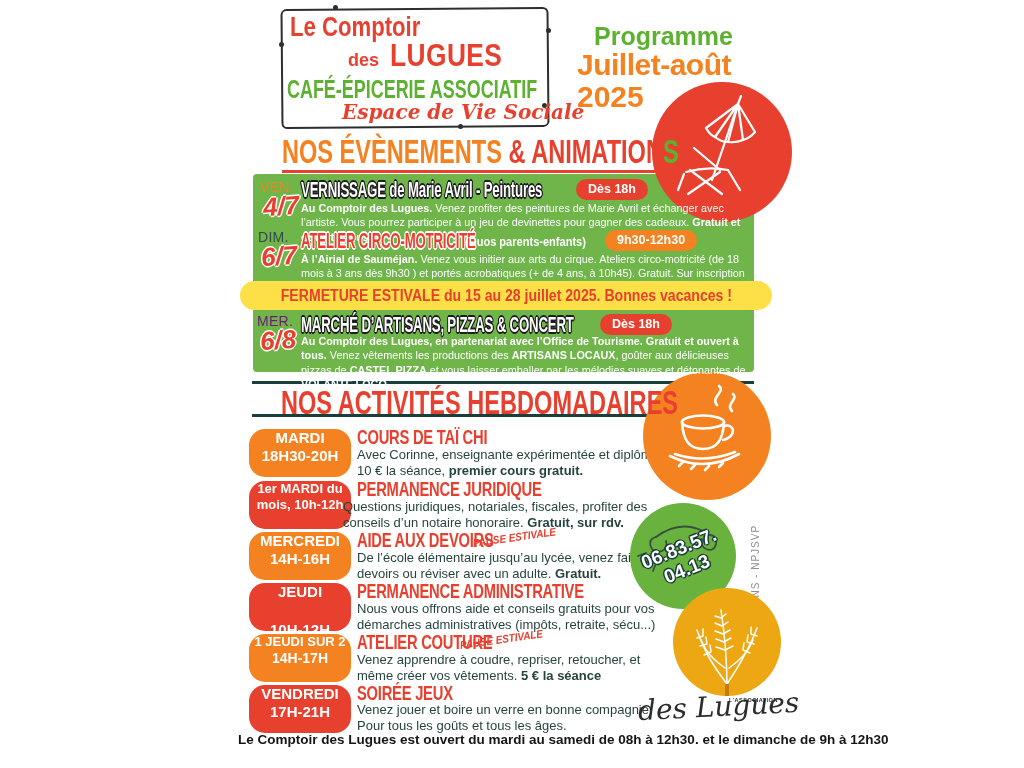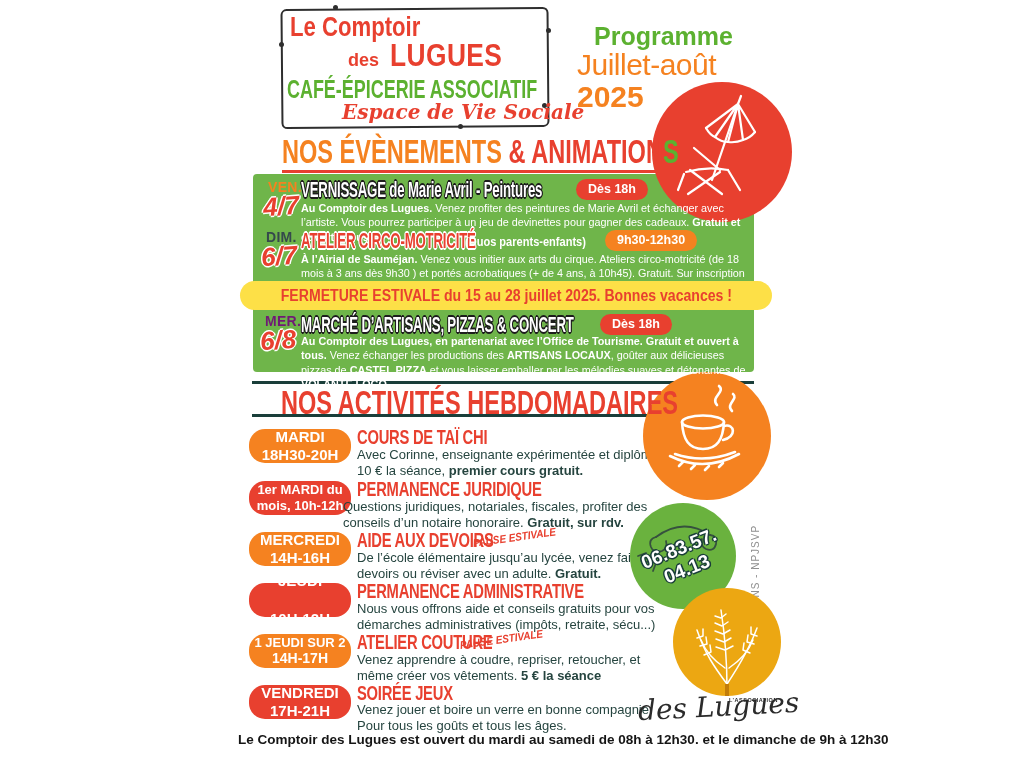--- a/index.html
+++ b/index.html
@@ -7,28 +7,28 @@
           font-family:"Liberation Sans",sans-serif;}
   .abs{position:absolute;}
   .ol-left{transform-origin:left top;}
   .outline-dark{color:#fff;text-shadow:1.5px 0 #1d1d1d,-1.5px 0 #1d1d1d,0 1.5px #1d1d1d,0 -1.5px #1d1d1d,1px 1px #1d1d1d,-1px -1px #1d1d1d,1px -1px #1d1d1d,-1px 1px #1d1d1d;}
   .outline-white{color:#e8402f;text-shadow:1.5px 0 #fff,-1.5px 0 #fff,0 1.5px #fff,0 -1.5px #fff,1px 1px #fff,-1px -1px #fff,1px -1px #fff,-1px 1px #fff;}
   .pill{border-radius:12px;color:#fff;font-weight:700;font-size:12.5px;padding:4px 12px;line-height:1;white-space:nowrap;}
   .pill-red{background:#e8402f;}
   .pill-orange{background:#f58220;}
   .dot{width:5px;height:5px;border-radius:50%;background:#2e2e2e;}
   .circle{border-radius:50%;}
-  .ev-day{font-size:14px;font-weight:700;letter-spacing:.3px;margin-left:8px;}
+  .ev-day{font-size:14px;font-weight:400;letter-spacing:.3px;}
   .ev-date{font-size:26px;font-weight:700;font-style:italic;color:#e8402f;
            text-shadow:1.5px 0 #fff,-1.5px 0 #fff,0 1.5px #fff,0 -1.5px #fff;transform:rotate(-4deg);}
   .ev-title{font-size:21px;font-weight:700;letter-spacing:-.3px;white-space:nowrap;transform:scale(.63,1.05);transform-origin:left top;}
   .ev-desc{font-size:10.8px;line-height:1.33;color:#fff;}
   .ev-desc b{font-weight:700;}
-  .act-badge{left:249px;width:102px;height:34px;border-radius:16px;color:#fff;font-weight:700;
-             display:flex;flex-direction:column;align-items:center;justify-content:center;line-height:1.2;text-align:center;}
+  .act-badge{left:249px;width:102px;height:48px;border-radius:16px;color:#fff;font-weight:700;
+             display:flex;flex-direction:column;align-items:center;justify-content:flex-start;line-height:1.2;text-align:center;}
   .act-title{font-size:18px;font-weight:700;color:#e8402f;letter-spacing:-.3px;white-space:nowrap;
              transform:scale(.82,1.08);transform-origin:left top;}
   .act-desc{width:322px;font-size:13px;line-height:1.26;color:#25443f;}
   .act-desc b{font-weight:700;}
   .pause{font-size:11px;font-weight:700;font-style:italic;color:#e8402f;white-space:nowrap;
          transform:rotate(-8deg) scale(.9,1);transform-origin:left top;}
   .rule{background:#1a3e3a;height:2.5px;}
   .script{font-family:"DejaVu Serif",serif;font-style:italic;color:#2b2b2b;}
 </style>
 </head>
@@ -43,21 +43,21 @@
   <div class="abs dot" style="left:542px;top:103px;"></div>
   <div class="abs dot" style="left:458px;top:124px;"></div>
 
   <div class="abs ol-left" style="left:290px;top:12px;font-size:27px;font-weight:700;color:#e8402f;transform:scale(.82,1);">Le Comptoir</div>
   <div class="abs" style="left:348px;top:50px;font-size:18px;font-weight:700;color:#e8402f;">des</div>
   <div class="abs ol-left" style="left:390px;top:38px;font-size:31px;font-weight:700;color:#e8402f;transform:scale(.85,1);letter-spacing:.5px;">LUGUES</div>
   <div class="abs ol-left" style="left:287px;top:74px;font-size:23px;font-weight:700;color:#5cb130;white-space:nowrap;transform:scale(.78,1.12);">CAFÉ-ÉPICERIE ASSOCIATIF</div>
   <div class="abs script" style="left:342px;top:100px;font-size:20px;font-weight:700;color:#e8402f;white-space:nowrap;">Espace de Vie Sociale</div>
 
   <div class="abs" style="left:594px;top:22px;font-size:25px;font-weight:700;color:#5cb130;">Programme</div>
-  <div class="abs" style="left:577px;top:48px;font-size:30px;font-weight:400;color:#f58220;letter-spacing:-.5px;">Juillet-août</div>
+  <div class="abs" style="left:577px;top:48px;font-size:30px;font-weight:700;color:#f58220;letter-spacing:-.5px;">Juillet-août</div>
   <div class="abs" style="left:577px;top:80px;font-size:30px;font-weight:700;color:#f58220;">2025</div>
 
   <div class="abs circle" style="left:652px;top:82px;width:140px;height:140px;background:#e8402f;z-index:2;">
     <span>
       <svg width="140" height="140" viewBox="0 0 140 140">
         <g stroke="#fff" stroke-width="2.2" fill="none" stroke-linecap="round">
           <line x1="86" y1="22" x2="60" y2="98"></line>
           <path d="M86,22 L54,46 M86,22 L63,55 M86,22 L76,60 M86,22 L91,58 M86,22 L103,50"></path>
           <path d="M54,46 Q58,53 63,55 Q69,60 76,60 Q84,61 91,58 Q98,56 103,50"></path>
           <line x1="86" y1="22" x2="89" y2="14"></line>
@@ -95,21 +95,21 @@
 
   <div class="abs" style="left:240px;top:281px;width:532px;height:29px;background:#fde047;border-radius:15px;z-index:4;display:flex;align-items:center;justify-content:center;">
     <span style="font-size:16px;font-weight:700;color:#e8402f;white-space:nowrap;transform:scale(.88,1);">FERMETURE ESTIVALE du 15 au 28 juillet 2025. Bonnes vacances !</span>
   </div>
 
   <div class="abs ev-day" style="left:257px;top:313px;color:#701a75;z-index:3;">MER.</div>
   <div class="abs ev-date" style="left:260px;top:325px;z-index:3;">6/8</div>
   <div class="abs ev-title outline-dark" style="left:301px;top:312px;z-index:3;">MARCHÉ D’ARTISANS, PIZZAS &amp; CONCERT</div>
   <div class="abs pill pill-red" style="left:600px;top:314px;z-index:3;">Dès 18h</div>
   <div class="abs ev-desc" style="left:301px;top:334px;width:455px;z-index:3;">
-    <b>Au Comptoir des Lugues, en partenariat avec l’Office de Tourisme. Gratuit et ouvert à tous. </b><span>Venez échanger les productions des </span><b>ARTISANS LOCAUX</b><span>, goûter aux délicieuses pizzas de </span><b>CASTEL PIZZA</b><span> et vous laisser emballer par les mélodies suaves et détonantes de </span><b>VOLANTE LOCO.</b>
+    <b>Au Comptoir des Lugues, en partenariat avec l’Office de Tourisme. Gratuit et ouvert à tous. </b><span>Venez vêtements les productions des </span><b>ARTISANS LOCAUX</b><span>, goûter aux délicieuses pizzas de </span><b>CASTEL PIZZA</b><span> et vous laisser emballer par les mélodies suaves et détonantes de </span><b>VOLANTE LOCO.</b>
   </div>
 
   <div class="abs rule" style="left:252px;top:381px;width:502px;"></div>
   <div class="abs ol-left" style="left:281px;top:385px;font-size:31px;font-weight:700;color:#e8402f;white-space:nowrap;transform:scale(.76,1.05);z-index:2;">NOS ACTIVITÉS HEBDOMADAIRES</div>
   <div class="abs rule" style="left:252px;top:414px;width:424px;"></div>
 
   <div class="abs circle" style="left:643px;top:372px;width:128px;height:128px;background:#f58220;z-index:1;">
     <span>
       <svg width="128" height="128" viewBox="0 0 128 128">
         <g stroke="#fff" stroke-width="2.6" fill="none" stroke-linecap="round">

